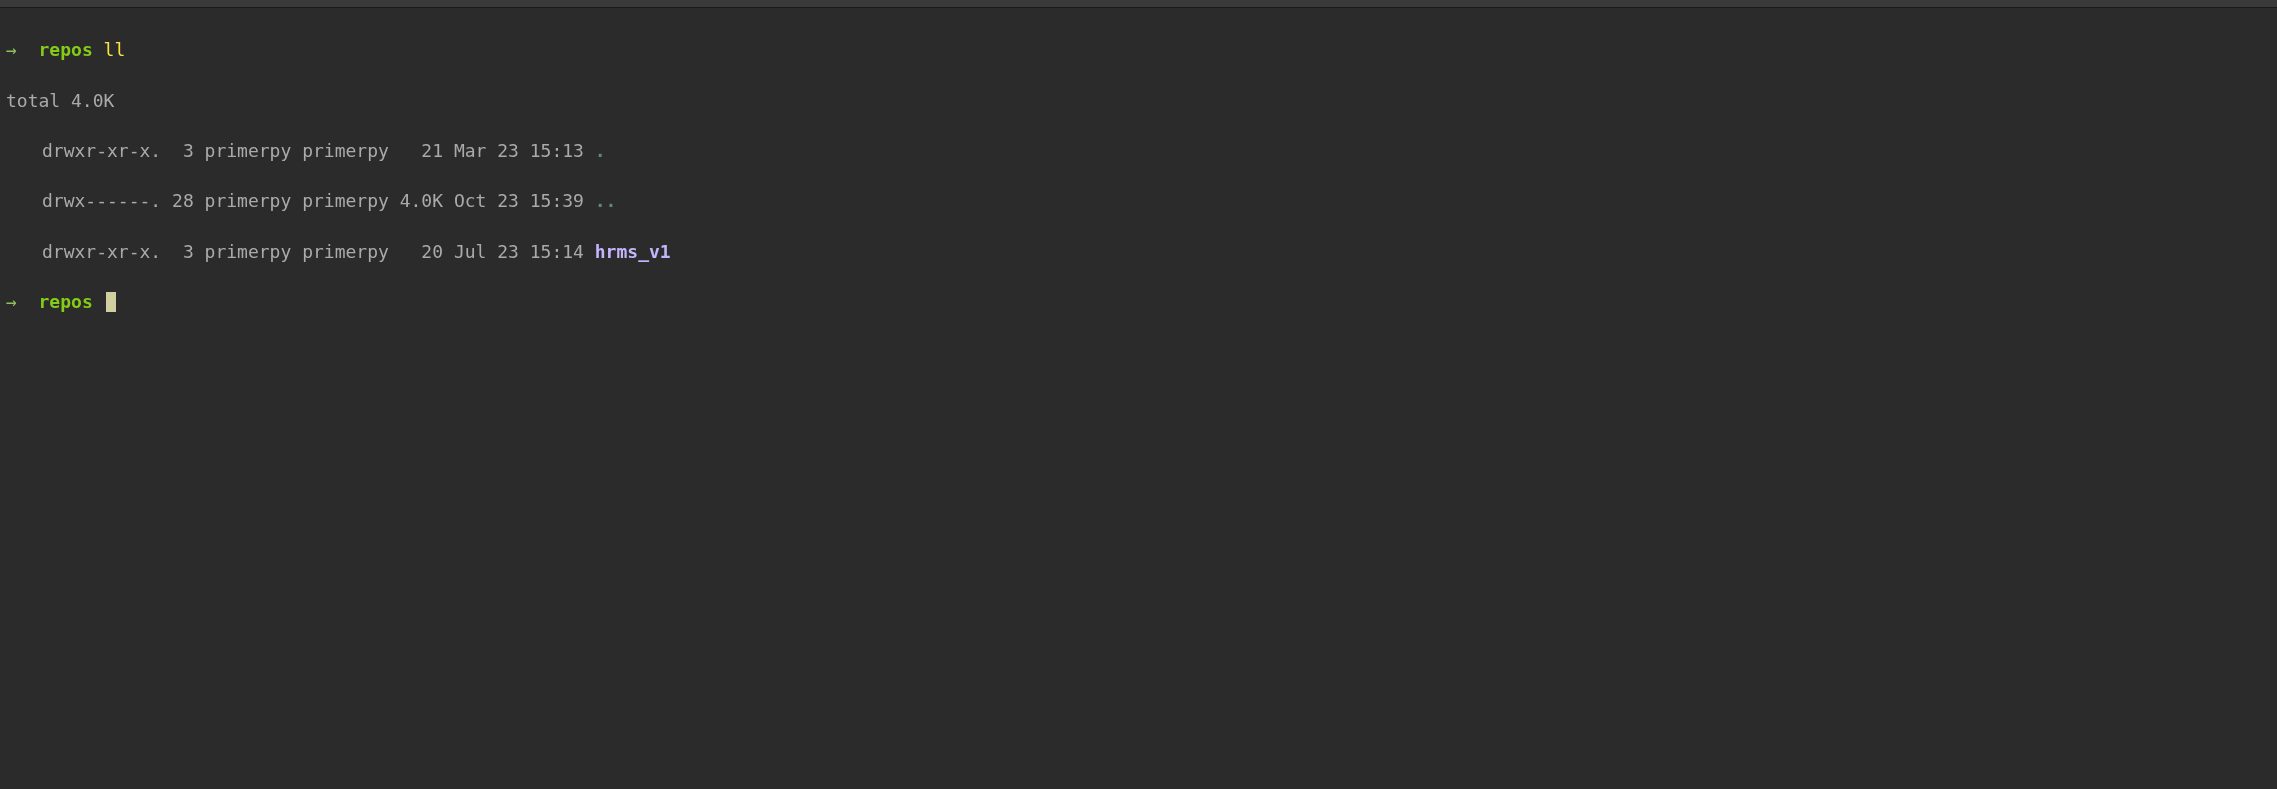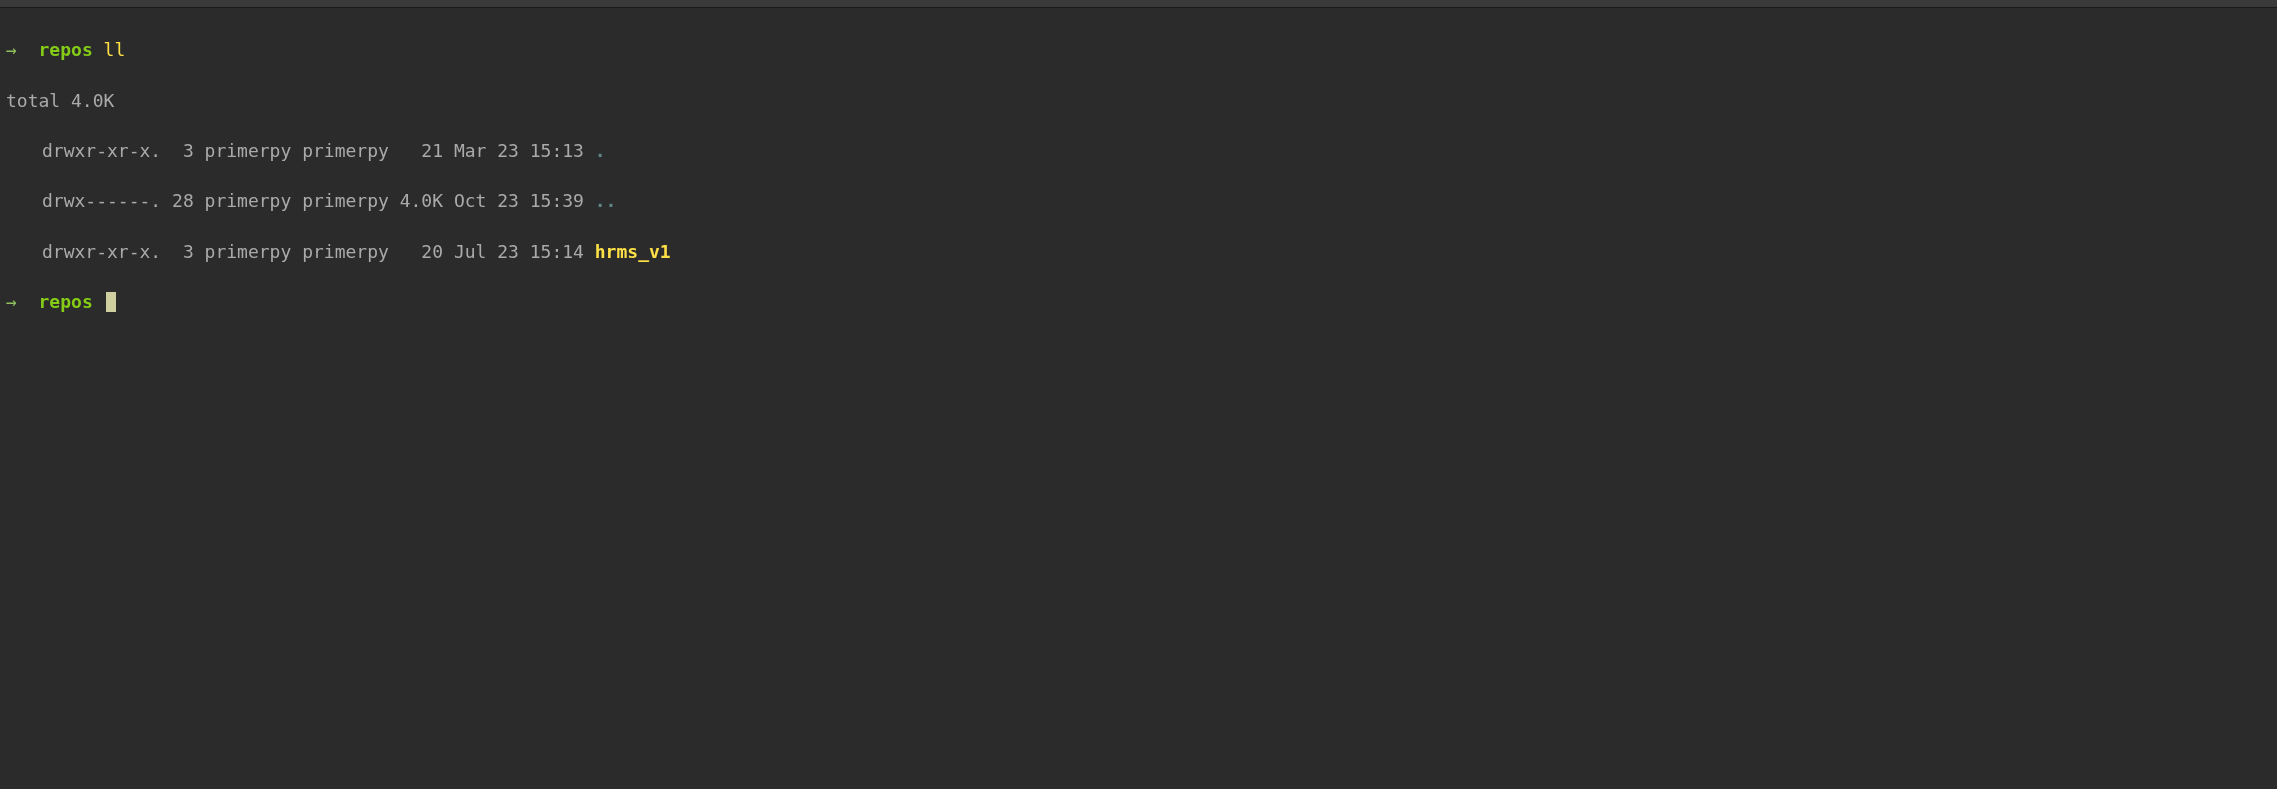--- a/index.html
+++ b/index.html
@@ -25,21 +25,21 @@
     .prompt-line {
       display: flex;
       align-items: center;
     }
     .arrow { color: #8fbf5c; }
     .dir   { color: #84cc16; font-weight: bold; }
     .cmd   { color: #fde047; }
     .total { color: #aaa; }
     .entry { color: #aaa; margin-left: 36px; }
     .name-dir   { color: #5f8787; font-weight: bold; }
-    .name-link  { color: #fde047; font-weight: bold; }
+    .name-link  { color: #c4b5fd; font-weight: bold; }
     .cursor {
       display: inline-block;
       width: 10px;
       height: 20px;
       background: #d0cfa0;
       vertical-align: middle;
       margin-left: 2px;
     }
   </style>
 </head>

